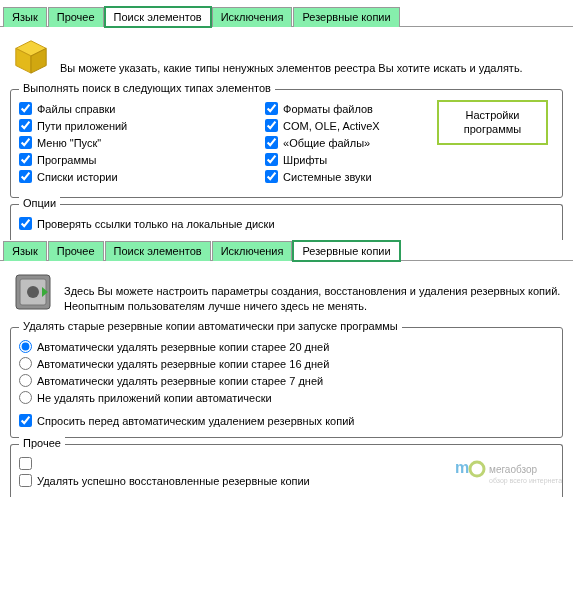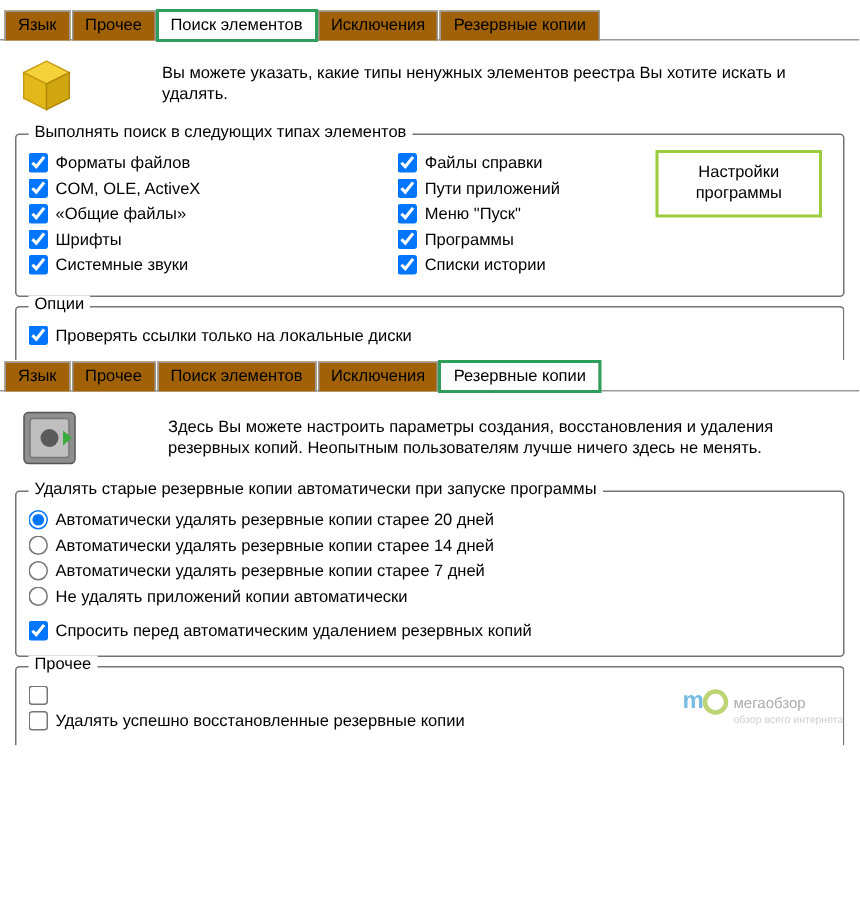--- a/index.html
+++ b/index.html
@@ -16,39 +16,38 @@
   display: flex;
   padding-left: 3px;
   margin-top: 6px;
   border-bottom: 1px solid #999;
 }
 .tab {
   border: 1px solid #999;
   border-bottom: none;
   padding: 3px 8px;
   margin-right: 1px;
-  background: #a16207;
+  background: #86efac;
   cursor: pointer;
   position: relative;
   top: 1px;
 }
 .tab.active {
   background: #fff;
   border-bottom: 1px solid #fff;
   top: 1px;
 }
 .tab.highlighted {
   outline: 2px solid #2e9e5b;
   outline-offset: -1px;
 }
 .intro {
   display: flex;
-  align-items: center;
+  align-items: flex-end;
   padding: 10px 12px 8px;
-  gap: 48px;
 }
 .intro .icon {
   width: 38px;
   height: 38px;
   margin-right: 10px;
   flex-shrink: 0;
 }
 .intro .text { line-height: 1.3; }
 .groupbox {
   border: 1px solid #737373;
@@ -120,59 +119,59 @@
 
 <div class="groupbox" style="padding-bottom:12px;">
   <span class="legend">Выполнять поиск в следующих типах элементов</span>
 
   <div class="settings-btn">Настройки программы</div>
 
   <div class="cols">
     <div class="col">
       <label class="checkrow">
           <input type="checkbox" checked="" style="">
-          <span>Форматы файлов</span>
-        </label>
-      <label class="checkrow">
-          <input type="checkbox" checked="" style="">
-          <span>COM, OLE, ActiveX</span>
-        </label>
-      <label class="checkrow">
-          <input type="checkbox" checked="" style="">
-          <span>«Общие файлы»</span>
-        </label>
-      <label class="checkrow">
-          <input type="checkbox" checked="" style="">
-          <span>Шрифты</span>
-        </label>
-      <label class="checkrow">
-          <input type="checkbox" checked="" style="">
-          <span>Системные звуки</span>
+          <span>Файлы справки</span>
+        </label>
+      <label class="checkrow">
+          <input type="checkbox" checked="" style="">
+          <span>Пути приложений</span>
+        </label>
+      <label class="checkrow">
+          <input type="checkbox" checked="" style="">
+          <span>Меню "Пуск"</span>
+        </label>
+      <label class="checkrow">
+          <input type="checkbox" checked="" style="">
+          <span>Программы</span>
+        </label>
+      <label class="checkrow">
+          <input type="checkbox" checked="" style="">
+          <span>Списки истории</span>
         </label>
     </div>
     <div class="col">
       <label class="checkrow">
           <input type="checkbox" checked="" style="">
-          <span>Файлы справки</span>
-        </label>
-      <label class="checkrow">
-          <input type="checkbox" checked="" style="">
-          <span>Пути приложений</span>
-        </label>
-      <label class="checkrow">
-          <input type="checkbox" checked="" style="">
-          <span>Меню "Пуск"</span>
-        </label>
-      <label class="checkrow">
-          <input type="checkbox" checked="" style="">
-          <span>Программы</span>
-        </label>
-      <label class="checkrow">
-          <input type="checkbox" checked="" style="">
-          <span>Списки истории</span>
+          <span>Форматы файлов</span>
+        </label>
+      <label class="checkrow">
+          <input type="checkbox" checked="" style="">
+          <span>COM, OLE, ActiveX</span>
+        </label>
+      <label class="checkrow">
+          <input type="checkbox" checked="" style="">
+          <span>«Общие файлы»</span>
+        </label>
+      <label class="checkrow">
+          <input type="checkbox" checked="" style="">
+          <span>Шрифты</span>
+        </label>
+      <label class="checkrow">
+          <input type="checkbox" checked="" style="">
+          <span>Системные звуки</span>
         </label>
     </div>
   </div>
 </div>
 
 <div class="groupbox" style="border-bottom:none; border-radius:3px 3px 0 0;">
   <span class="legend">Опции</span>
   <label class="checkrow">
       <input type="checkbox" checked="" style="">
       <span>Проверять ссылки только на локальные диски</span>
@@ -201,21 +200,21 @@
 </div>
 
 <div class="groupbox">
   <span class="legend">Удалять старые резервные копии автоматически при запуске программы</span>
   <label class="checkrow">
         <input type="radio" name="ad" checked="" style="">
         <span>Автоматически удалять резервные копии старее 20 дней</span>
       </label>
   <label class="checkrow">
         <input type="radio" name="ad" style="">
-        <span>Автоматически удалять резервные копии старее 14 дней</span>
+        <span>Автоматически удалять резервные копии старее 16 дней</span>
       </label>
   <label class="checkrow">
         <input type="radio" name="ad" style="">
         <span>Автоматически удалять резервные копии старее 7 дней</span>
       </label>
   <label class="checkrow">
         <input type="radio" name="ad" style="">
         <span>Не удалять приложений копии автоматически</span>
       </label>
   <div style="height:6px;"></div>

